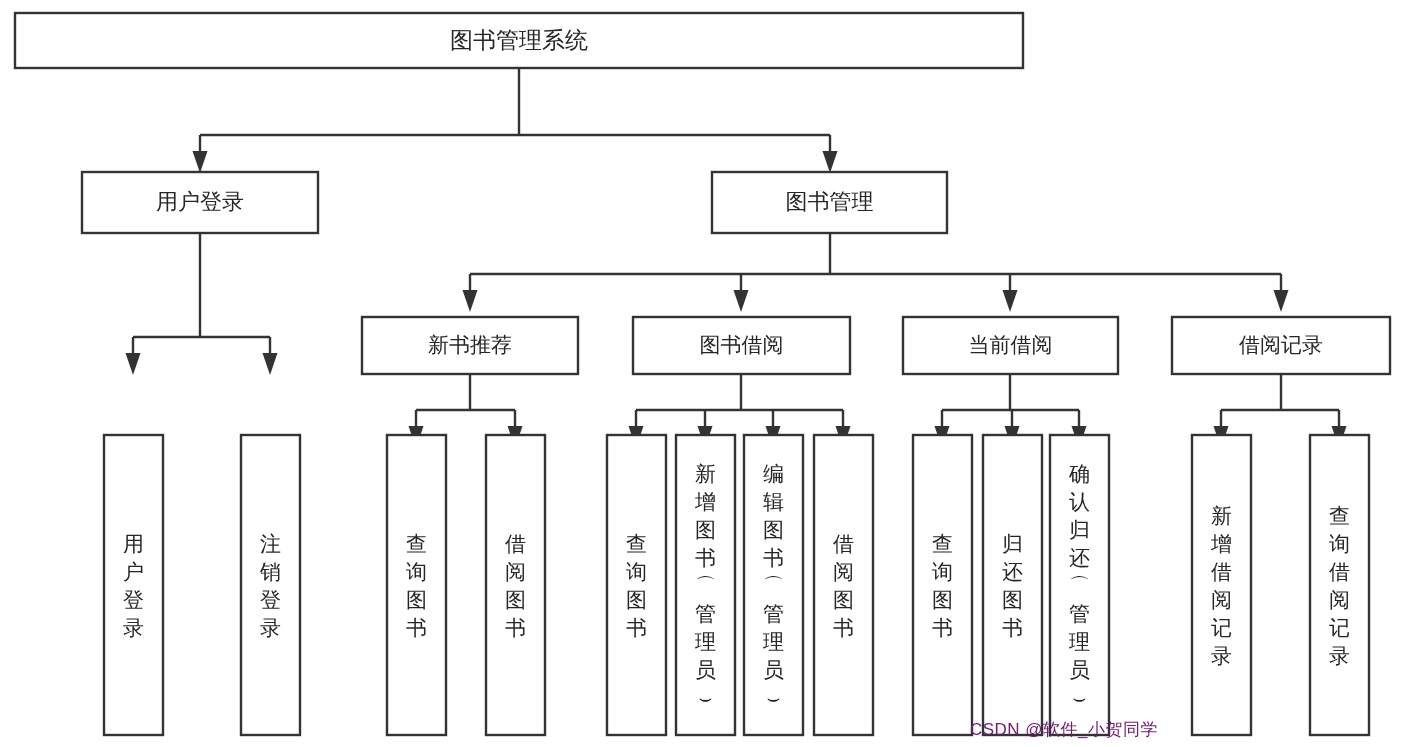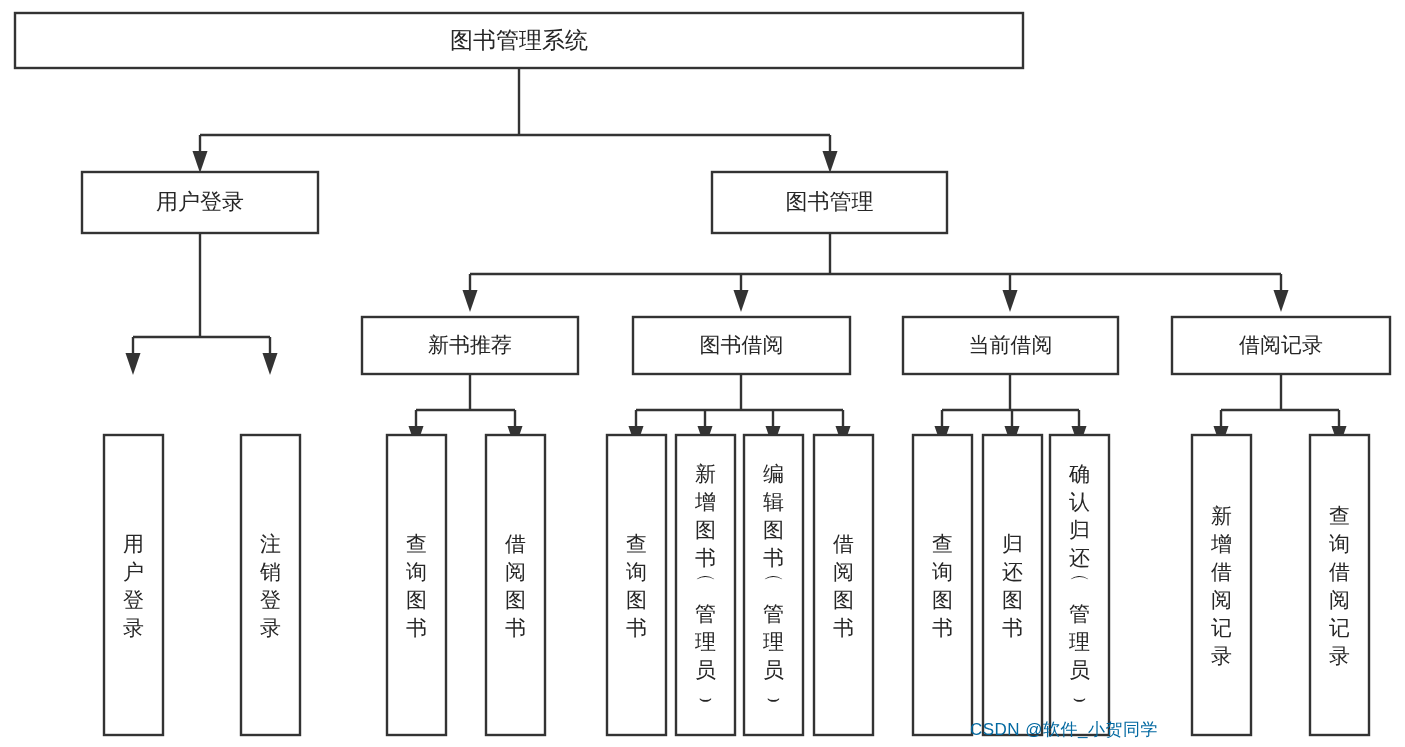--- a/index.html
+++ b/index.html
@@ -57,21 +57,21 @@
   .arrow-head {
     fill: #333333;
     stroke: none;
   }
   .watermark-text {
     position: absolute;
     right: 8px;
     bottom: 6px;
     font-family: "Liberation Sans", "DejaVu Sans", sans-serif;
     font-size: 17px;
-    color: #0369a1;
+    color: #701a75;
     white-space: nowrap;
     letter-spacing: 0.5px;
     pointer-events: none;
   }
 </style>
 </head>
 <body>
 
 <div id="diagram-root">
   <svg class="diagram-canvas" viewBox="0 0 1405 747" xmlns="http://www.w3.org/2000/svg">

